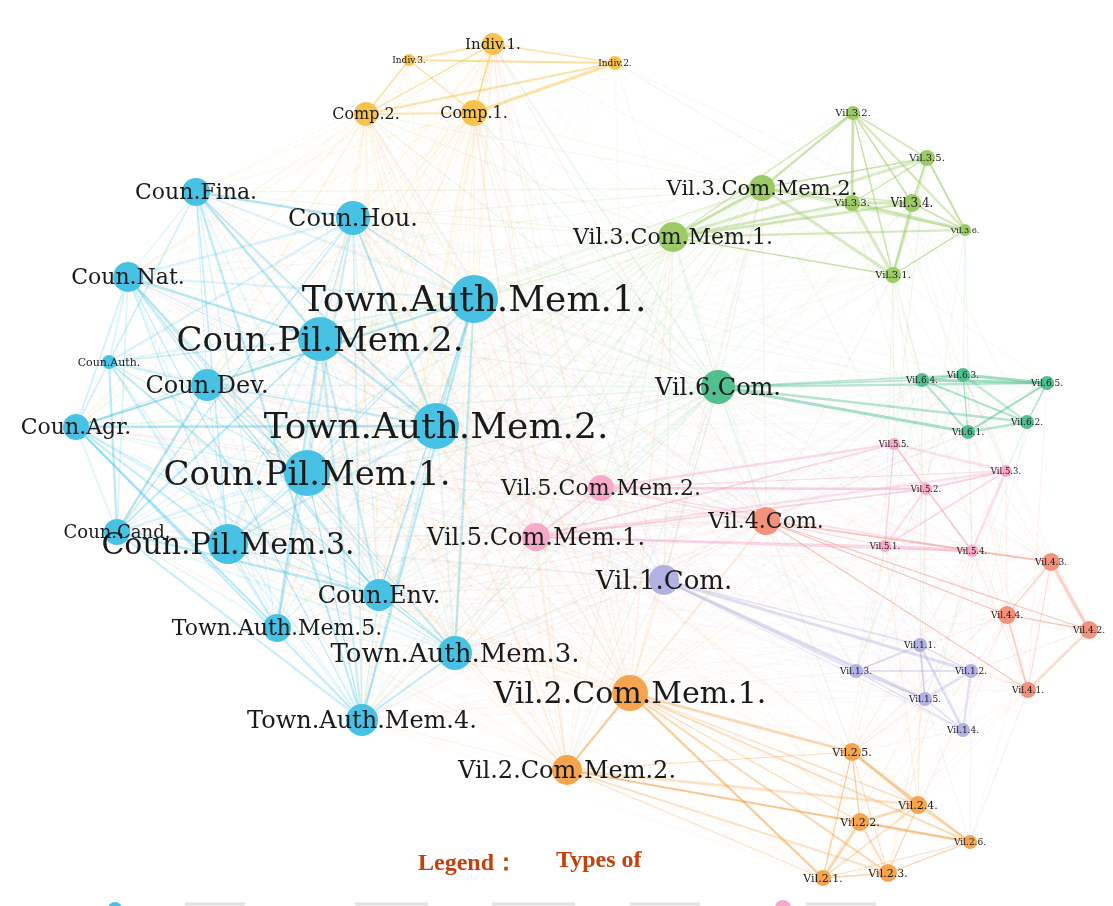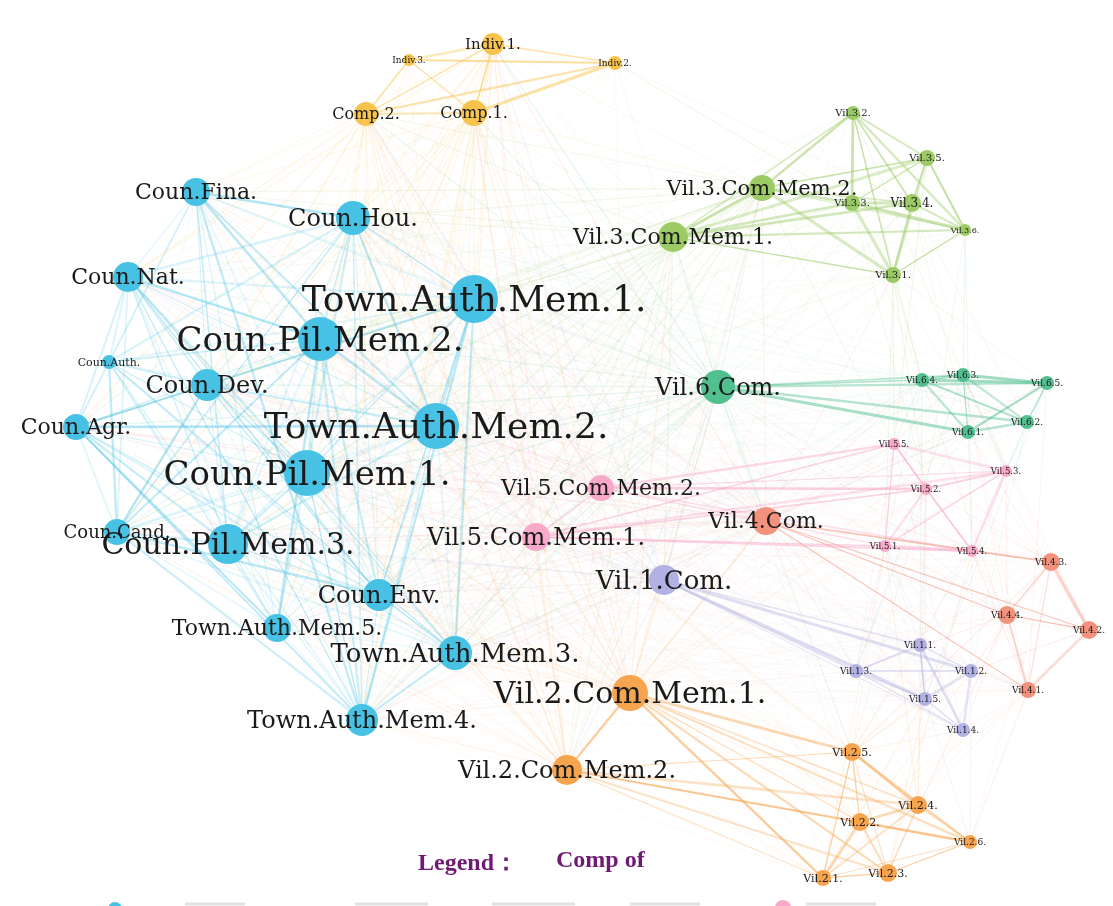--- a/index.html
+++ b/index.html
@@ -2,21 +2,21 @@
 <html><head>
 <meta charset="utf-8">
 <style>
   html,body{margin:0;padding:0;background:#ffffff;}
   .stage{position:relative;width:1113px;height:906px;background:#ffffff;overflow:hidden;
          font-family:"DejaVu Serif","Liberation Serif",serif;}
   #graph-svg{position:absolute;left:0;top:0;}
   #graph-svg text{font-family:"DejaVu Serif","Liberation Serif",serif;fill:#1a1a1a;text-anchor:middle;}
   .legend{position:absolute;left:418px;top:846px;display:inline-flex;gap:38px;
           font-family:"Liberation Serif","DejaVu Serif",serif;font-weight:700;
-          font-size:24px;color:#701a75;white-space:nowrap;}
+          font-size:24px;color:#c2410c;white-space:nowrap;}
 </style>
 </head>
 <body>
 
 <div class="stage">
   <svg id="graph-svg" width="1113" height="906" viewBox="0 0 1113 906">
       <g>
         <line x1="353" y1="218" x2="970" y2="842" stroke="#F6A54E" stroke-width="0.50" stroke-opacity="0.065"></line>
         <line x1="207" y1="385" x2="922" y2="380" stroke="#52BF8F" stroke-width="0.50" stroke-opacity="0.065"></line>
         <line x1="307" y1="473" x2="968" y2="432" stroke="#52BF8F" stroke-width="0.50" stroke-opacity="0.065"></line>
@@ -986,15 +986,15 @@
       <rect x="185" y="902.5" width="60" height="3" fill="#777" opacity="0.22"></rect>
       <rect x="355" y="902.5" width="73" height="3" fill="#777" opacity="0.22"></rect>
       <rect x="492" y="902.5" width="83" height="3" fill="#777" opacity="0.22"></rect>
       <rect x="630" y="902.5" width="70" height="3" fill="#777" opacity="0.22"></rect>
       <rect x="806" y="902.5" width="70" height="3" fill="#777" opacity="0.22"></rect>
       <circle cx="115" cy="909" r="7" fill="#47C2E4"></circle>
       <circle cx="783" cy="908" r="8" fill="#F8A9CA"></circle>
     </svg>
   <div class="legend">
     <span>Legend：</span>
-    <span>Comp of</span>
+    <span>Types of</span>
   </div>
 </div>
 
 </body></html>

